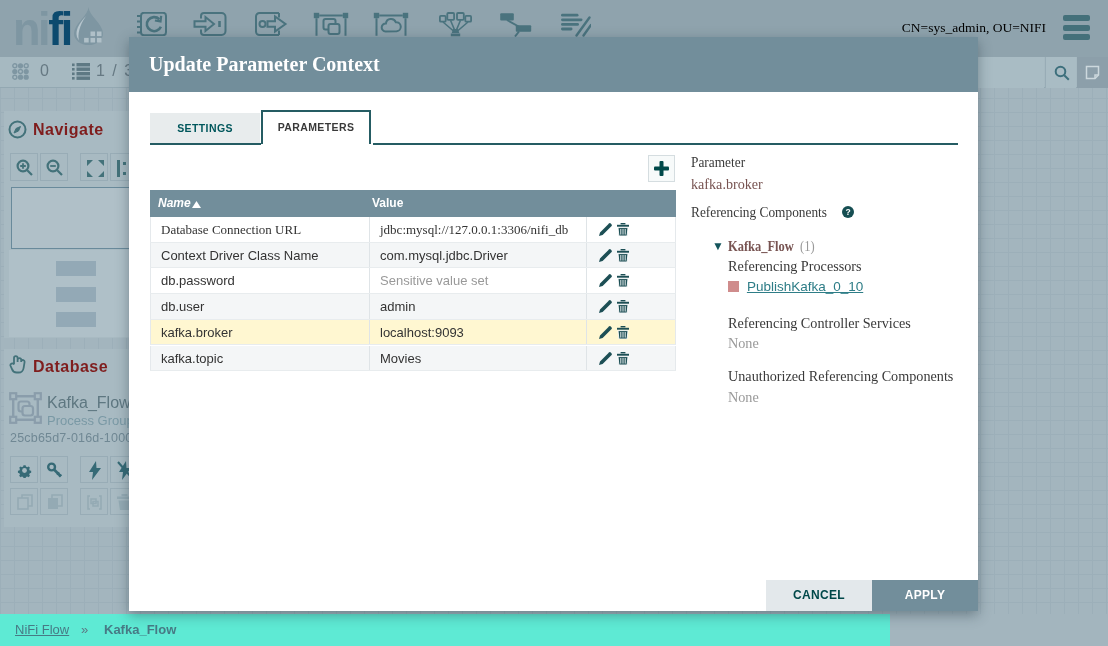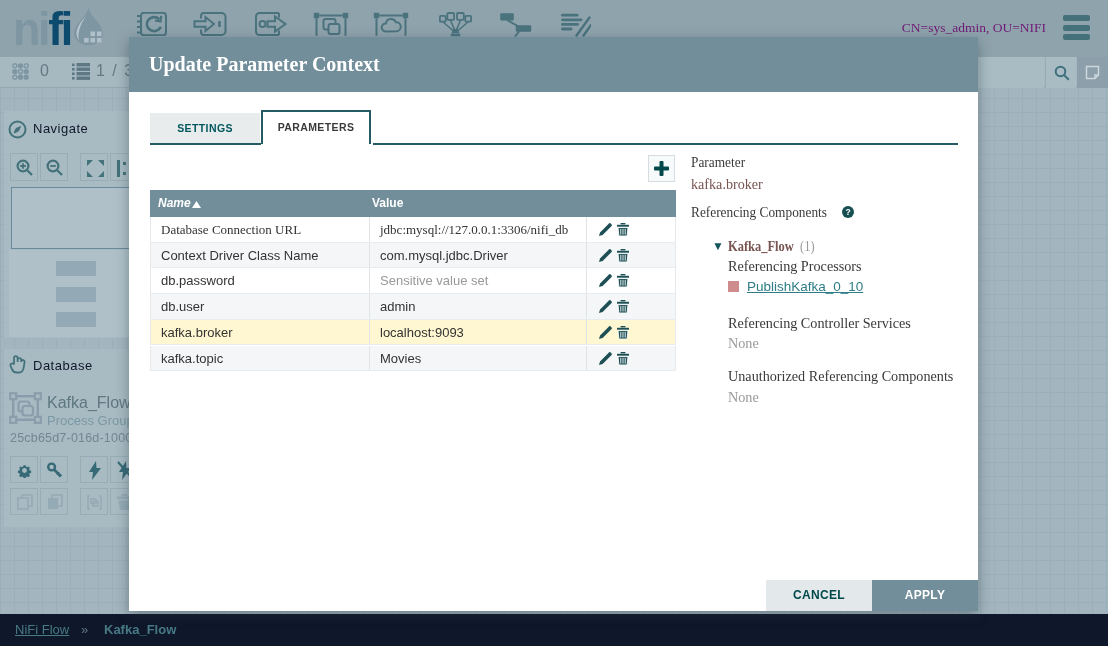--- a/index.html
+++ b/index.html
@@ -11,39 +11,39 @@
   #hdr { left:0; top:0; width:1108px; height:57px; background:#8fa3ad; }
   #statusbar { left:0; top:57px; width:1108px; height:31px; background:#a6b9c1; border-bottom:1px solid #93a8b2; }
   #canvas { left:0; top:88px; width:1108px; height:526px;
     background-color:#a3b5be;
     background-image:
       linear-gradient(to right, #9cafb9 1px, transparent 1px),
       linear-gradient(to bottom, #9cafb9 1px, transparent 1px);
     background-size:14px 14px;
     background-position:0 10px;
   }
-  #crumb { left:0; top:614px; width:1108px; height:32px; background:#0f172a; font-size:13px; color:#477a85; }
+  #crumb { left:0; top:614px; width:890px; height:32px; background:#5eead4; font-size:13px; color:#477a85; }
   #crumb .t { position:absolute; top:8px; }
 
   
-  #cn { right:62px; top:20px; font-family:"Liberation Serif", serif; font-size:13.5px; color:#701a75;margin-left:12px; }
+  #cn { right:62px; top:20px; font-family:"Liberation Serif", serif; font-size:13.5px; color:#000000;margin-left:12px; }
   #burger div { position:absolute; left:0; width:27px; height:6px; background:#44707a; border-radius:2px; }
 
   
   #sb-count0 { left:40px; top:62px; font-size:16px; color:#667983; }
   #sb-count13 { left:96px; top:62px; font-size:16px; color:#667983; letter-spacing:1.5px; }
   #searchbox { left:845px; top:57px; width:199px; height:31px; background:#a9bcc4; }
   #searchbtn { left:1045px; top:57px; width:31px; height:31px; background:#a9bcc4; border-left:1px solid #98acb6; }
   #notebtn { left:1077px; top:57px; width:31px; height:31px; background:#8c9faa; }
 
   
   .panel { background:#a8bac2; }
   #navpanel { left:4px; top:111px; width:300px; height:227px; }
   #oppanel  { left:4px; top:349px; width:300px; height:178px; }
-  .ptitle { font-size:13px; color:#0f172a; font-weight:normal; letter-spacing:0.5px; }
+  .ptitle { font-size:16px; color:#7f1d1d; font-weight:bold; letter-spacing:0.5px; }
   .pbtn { position:absolute; border:1px solid #98acb6; }
 
   
   #bview { left:7px; top:76px; width:291px; height:62px; border:1.5px solid #698a9b; background:#b0c0c8; }
   #bmap  { left:5px; top:139px; width:294px; height:87px; background:#afc0c8; }
   .bbar { position:absolute; left:47px; width:40px; height:15px; background:#93a9b6; }
 
   
   #dialog { left:129px; top:37px; width:849px; height:574px; background:#fff; box-shadow:0 4px 12px rgba(35,55,65,0.42); }
   #dlg-hdr { left:0; top:0; width:849px; height:55px; background:#728e9b; }

